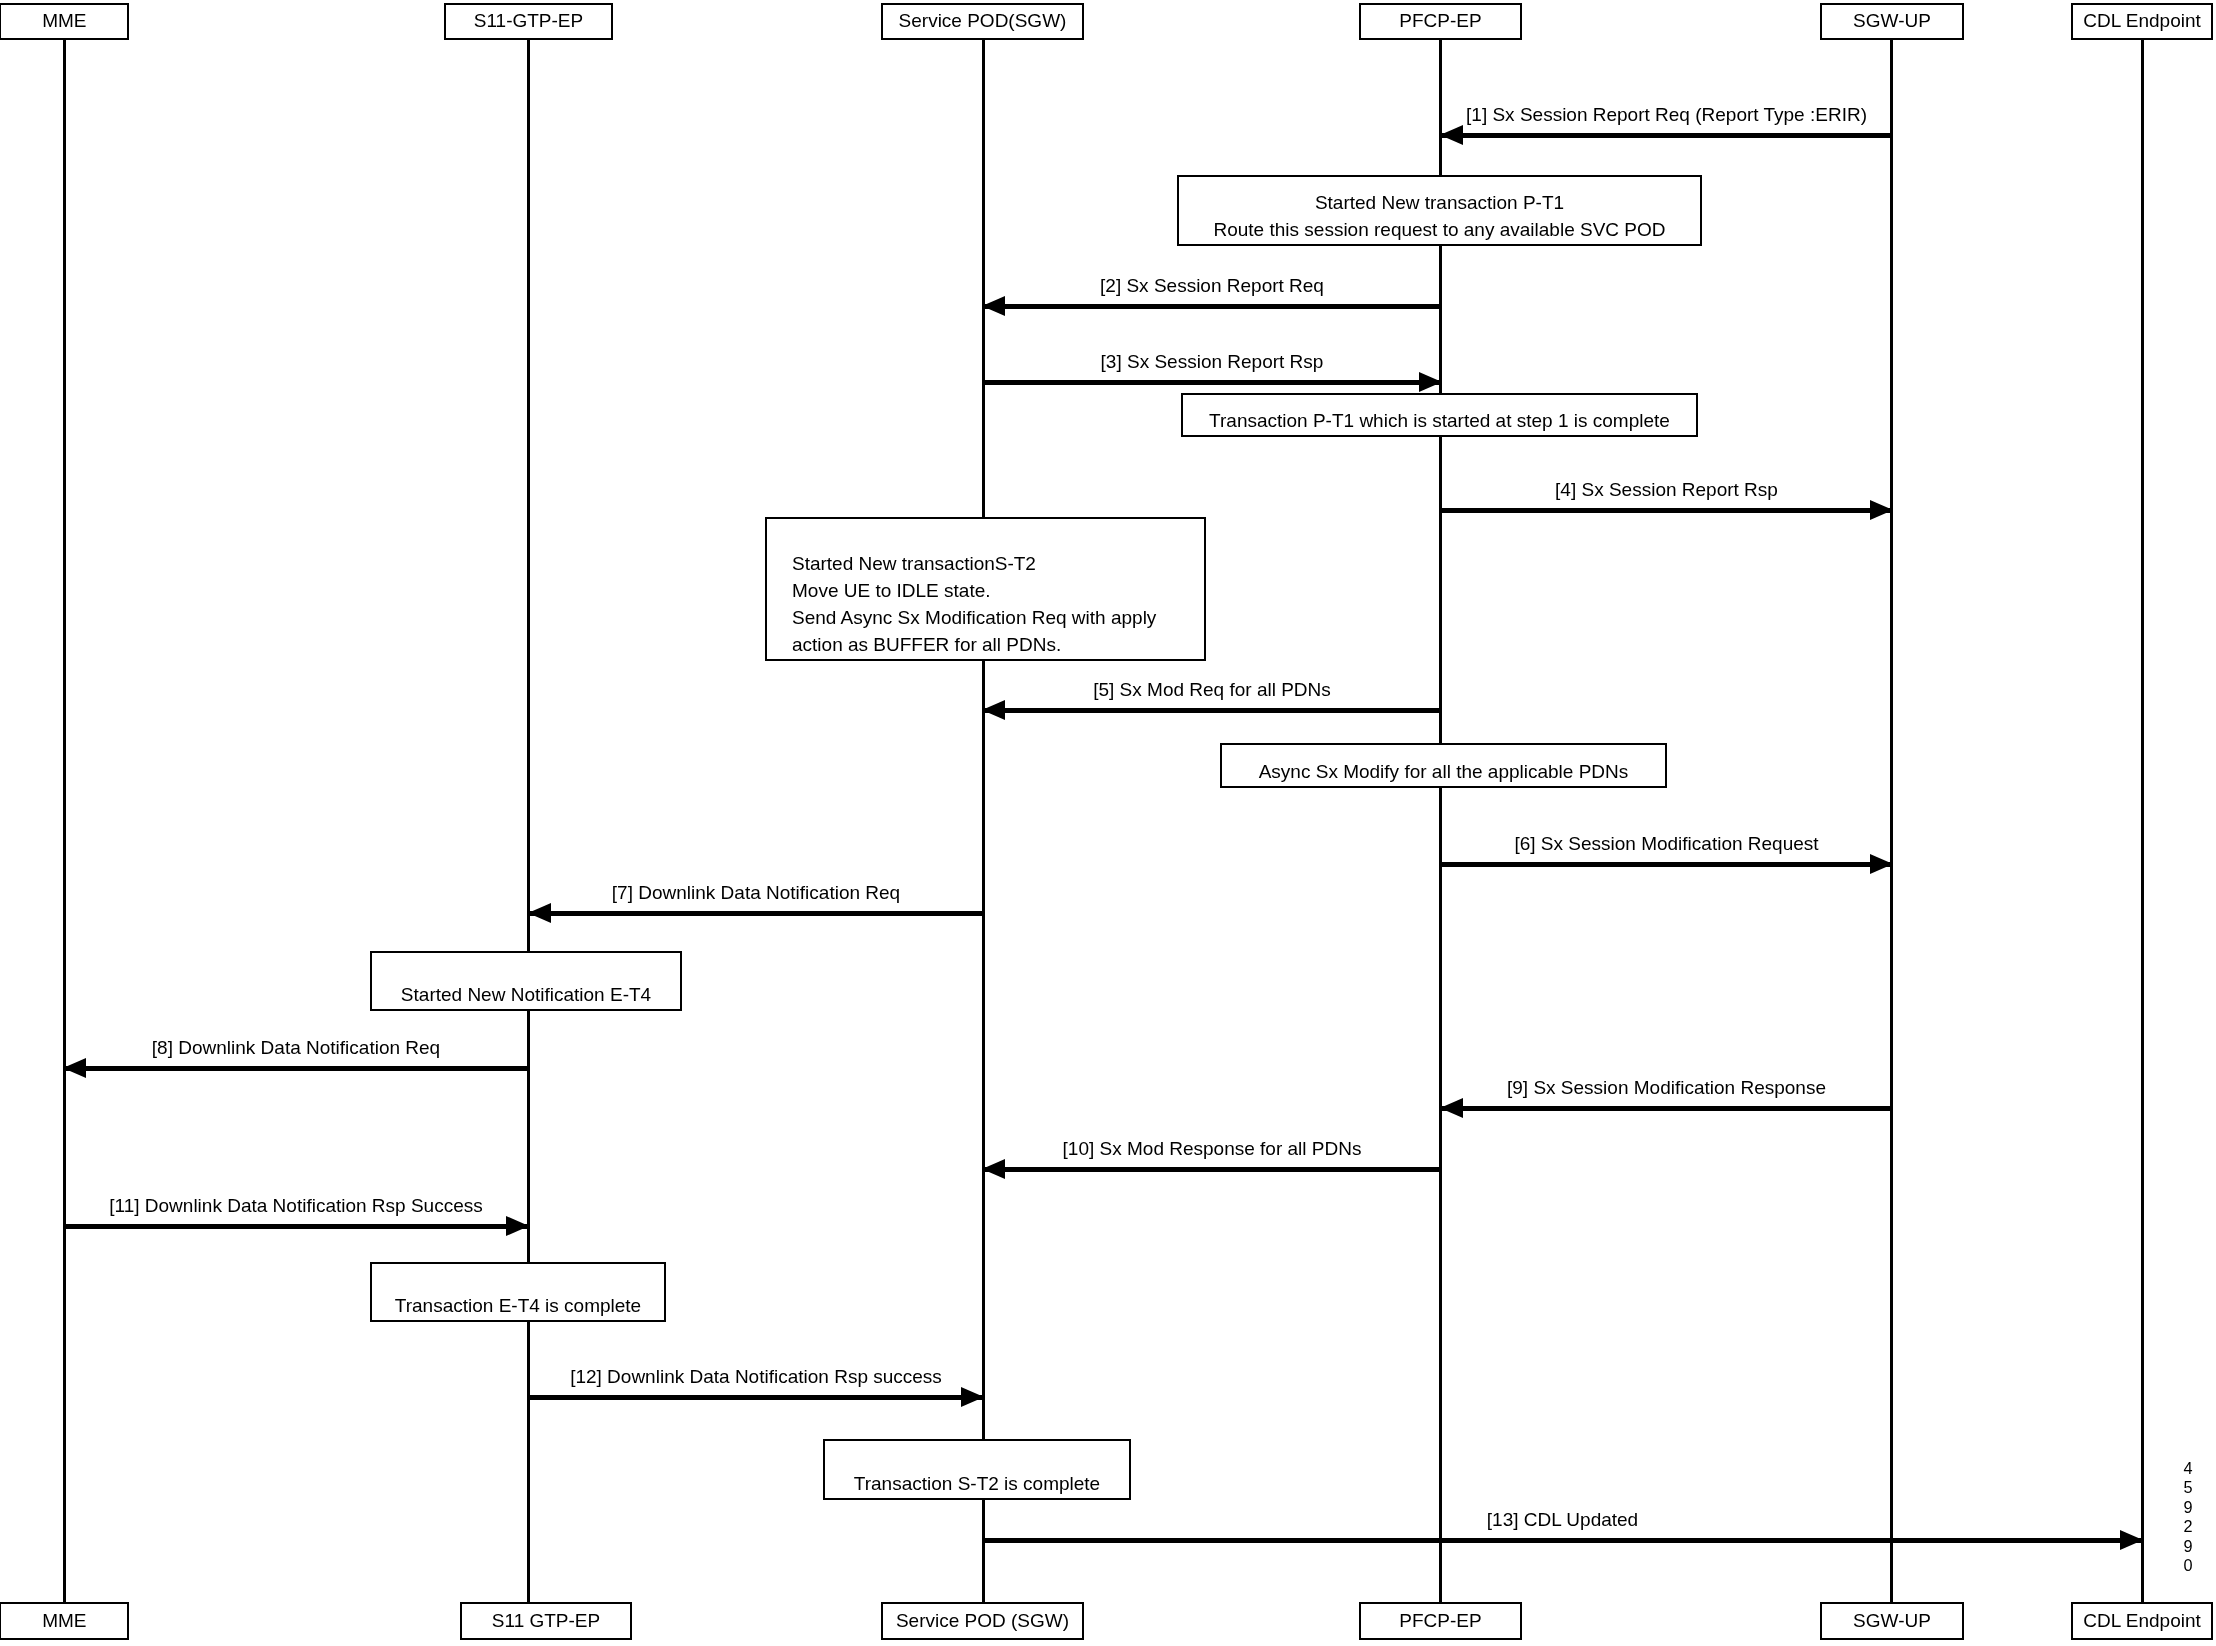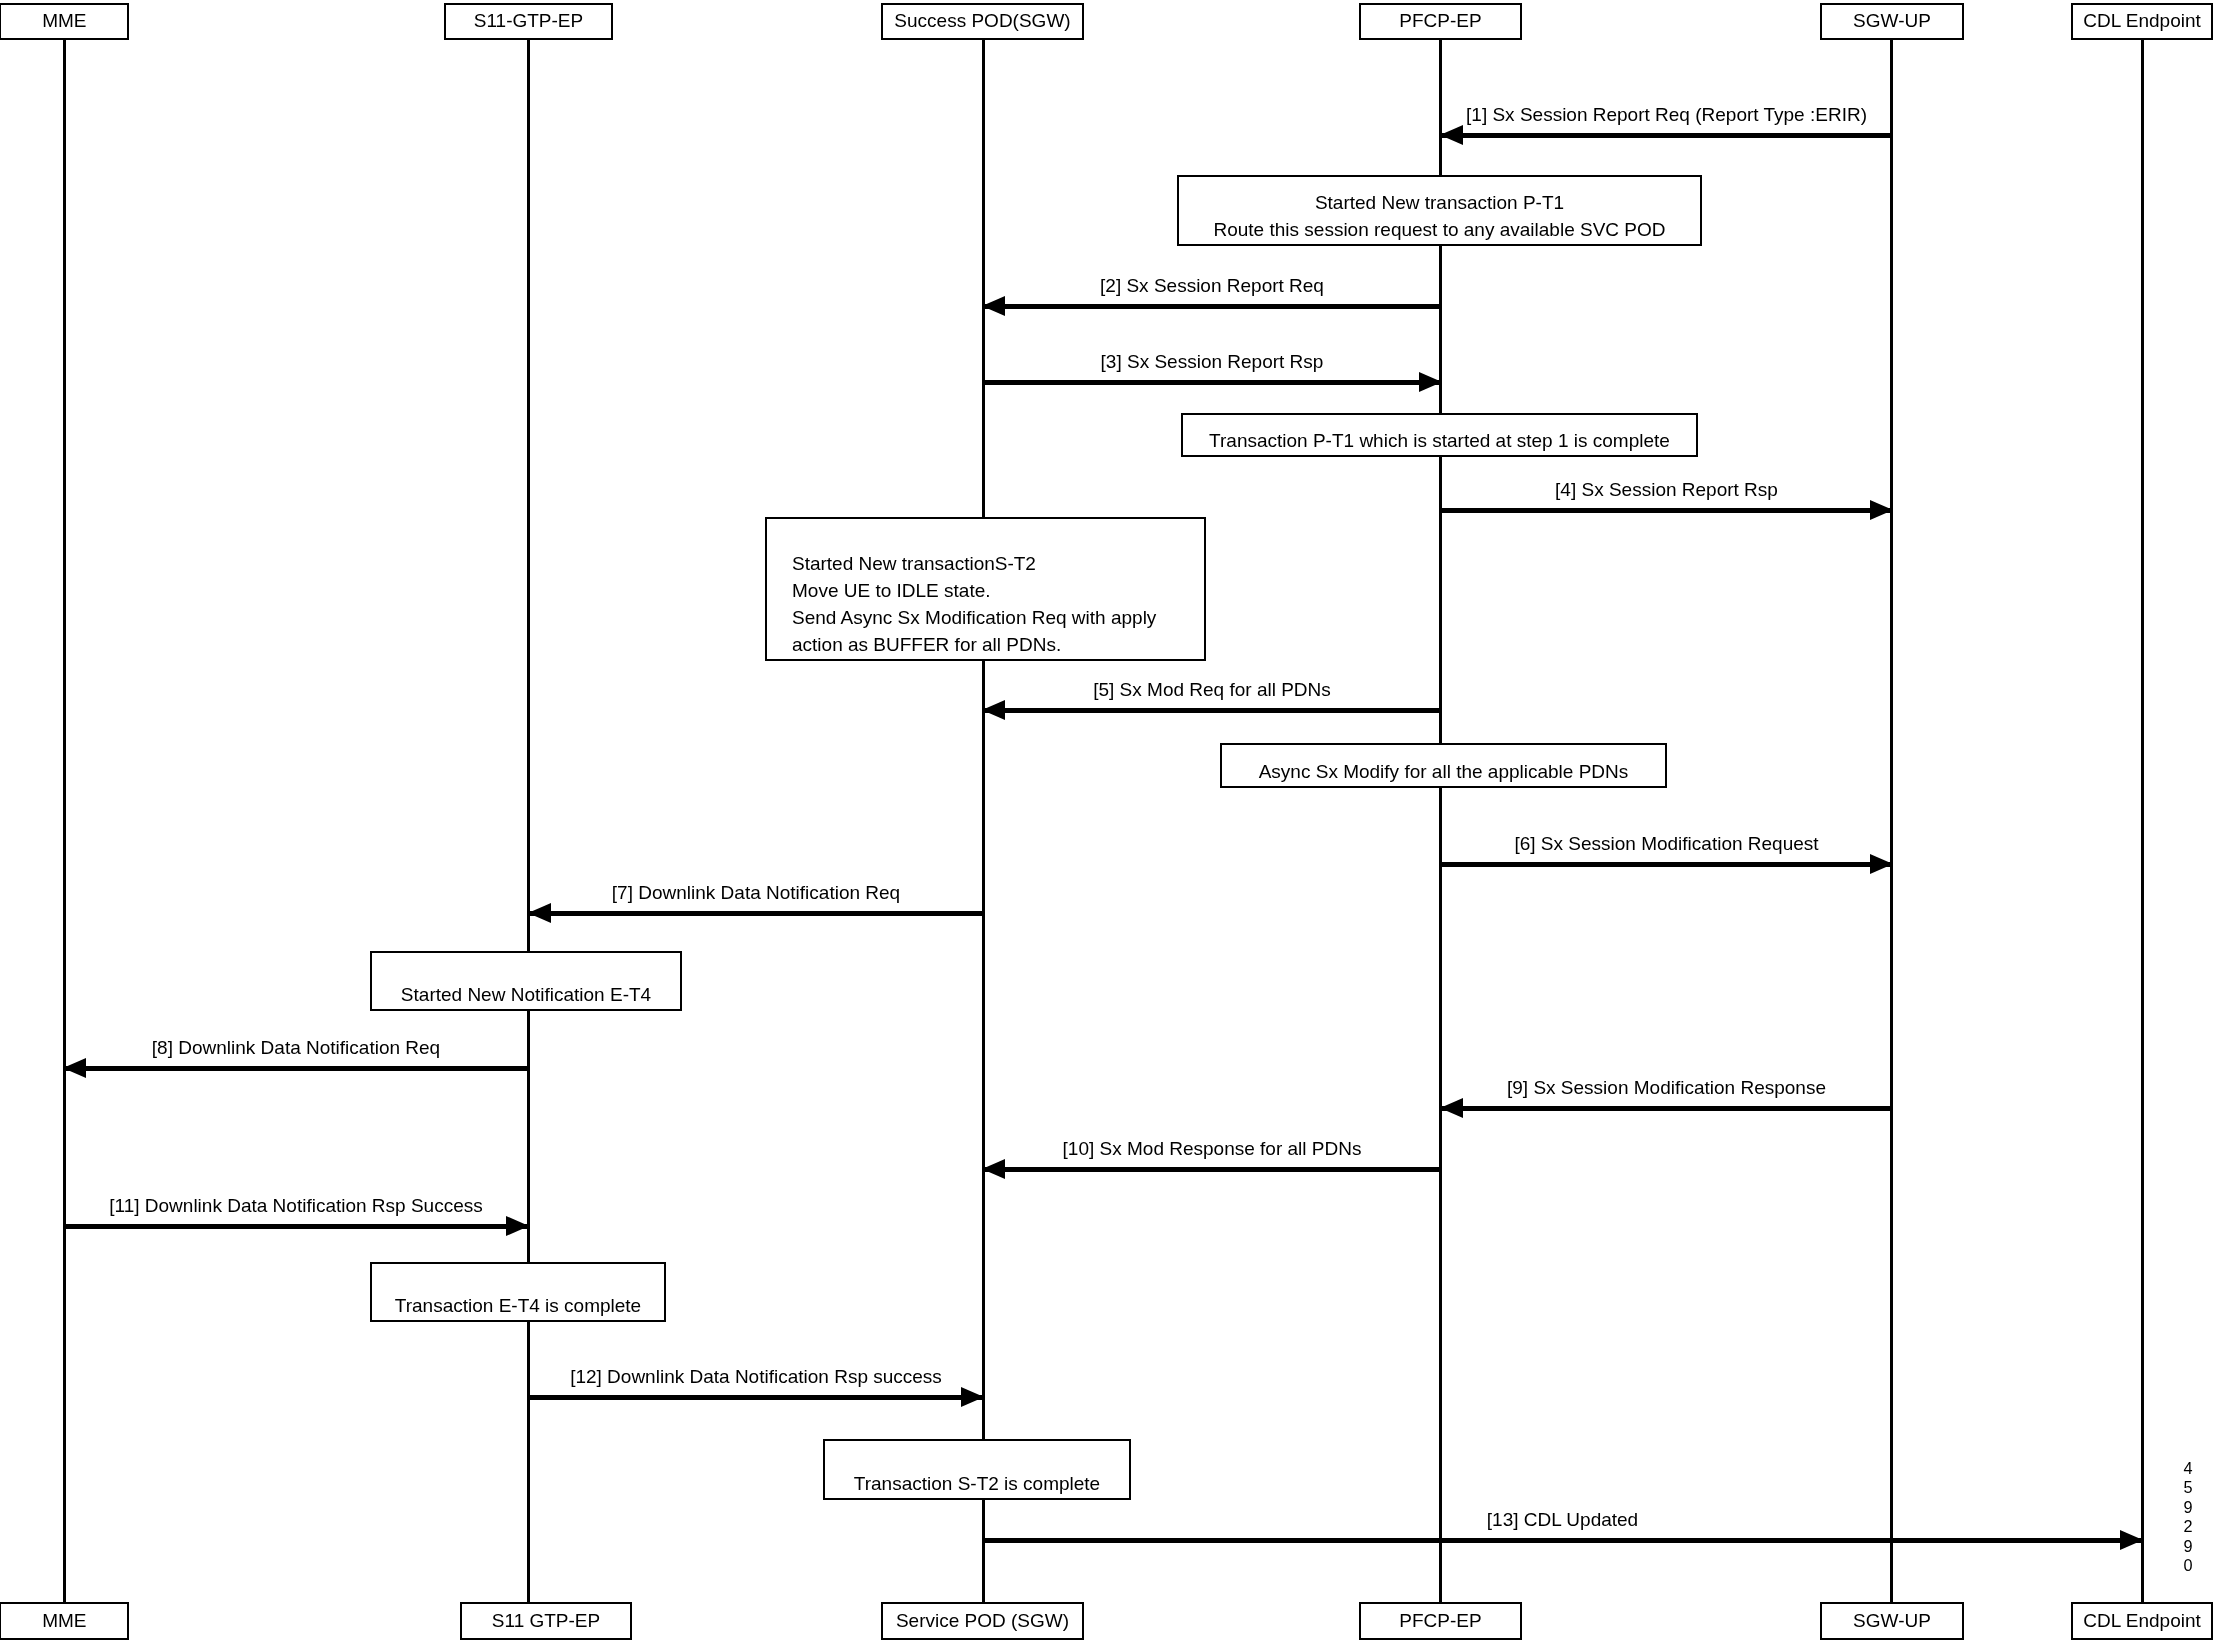--- a/index.html
+++ b/index.html
@@ -124,21 +124,21 @@
 <div id="canvas">
 
   <div id="top-participants">
       <div class="participant" style="left: -0.7px; top: 3.4px; width: 130px; height: 37px;">
         <span>MME</span>
       </div>
       <div class="participant" style="left: 444px; top: 3.4px; width: 169px; height: 37px;">
         <span>S11-GTP-EP</span>
       </div>
       <div class="participant" style="left: 881px; top: 3.4px; width: 203px; height: 37px;">
-        <span>Success POD(SGW)</span>
+        <span>Service POD(SGW)</span>
       </div>
       <div class="participant" style="left: 1359px; top: 3.4px; width: 163px; height: 37px;">
         <span>PFCP-EP</span>
       </div>
       <div class="participant" style="left: 1820px; top: 3.4px; width: 144px; height: 37px;">
         <span>SGW-UP</span>
       </div>
       <div class="participant" style="left: 2071px; top: 3.4px; width: 142px; height: 37px;">
         <span>CDL Endpoint</span>
       </div>
@@ -219,21 +219,21 @@
         <div class="head"></div>
         <div class="label">[13] CDL Updated</div>
       </div>
     </div>
 
   <div id="notes">
       <div class="note center" style="left: 1177px; top: 175px; width: 525px; height: 71px;">
         <span class="nline">Started New transaction P-T1</span>
         <span class="nline">Route this session request to any available SVC POD</span>
       </div>
-      <div class="note center" style="left: 1181px; top: 413px; width: 517px; height: 44px;">
+      <div class="note center" style="left: 1181px; top: 393px; width: 517px; height: 44px;">
         <span class="nline">Transaction P-T1 which is started at step 1 is complete</span>
       </div>
       <div class="note left" style="left: 765px; top: 517px; width: 441px; height: 144px;">
         <span class="nline">Started New transactionS-T2</span>
         <span class="nline">Move UE to IDLE state.</span>
         <span class="nline">Send Async Sx Modification Req with apply</span>
         <span class="nline">action as BUFFER for all PDNs.</span>
       </div>
       <div class="note center" style="left: 1220px; top: 743px; width: 447px; height: 45px;">
         <span class="nline">Async Sx Modify for all the applicable PDNs</span>

